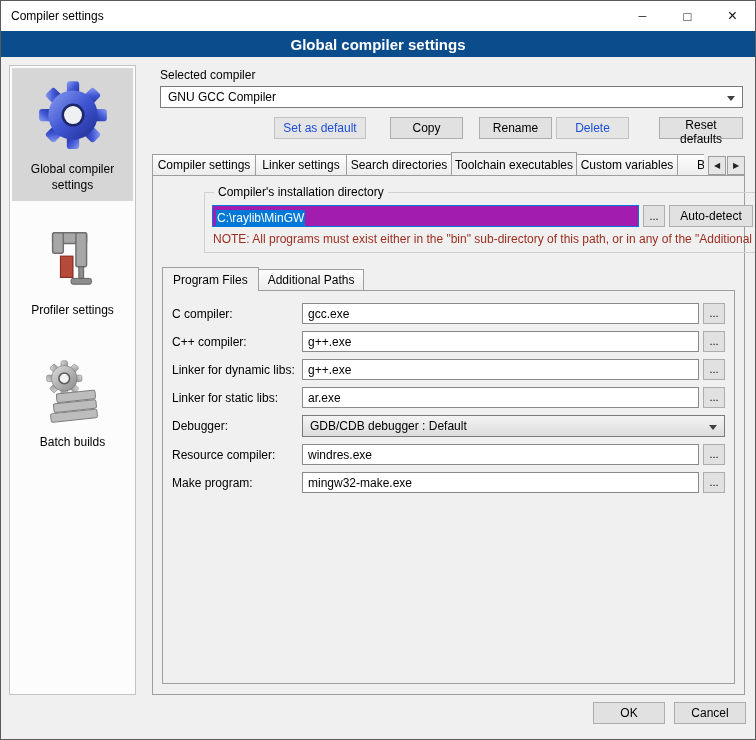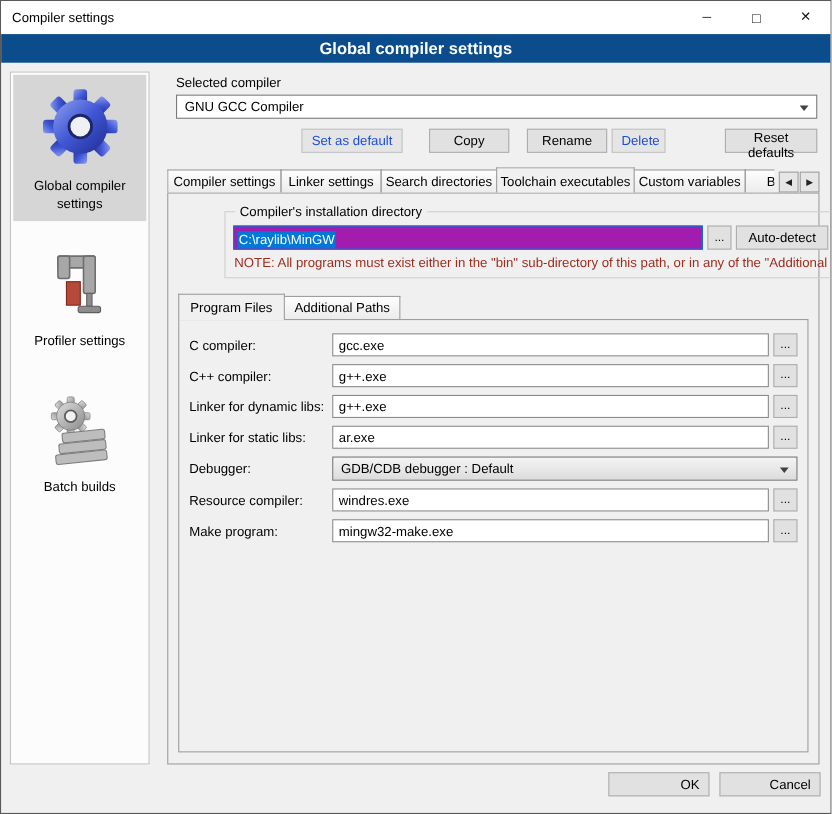--- a/index.html
+++ b/index.html
@@ -37,21 +37,21 @@
   .combo{position:relative;height:22px;border:1px solid #7a7a7a;background:#fff;display:flex;align-items:center;padding:0 22px 0 7px;white-space:nowrap;overflow:hidden;}
   .combo .combo-arrow{position:absolute;right:7px;top:9px;width:0;height:0;border-left:4px solid transparent;border-right:4px solid transparent;border-top:5px solid #404040;}
   .top-combo{margin:0 2px 0 8px;}
 
   .btn{height:22px;background:#e1e1e1;border:1px solid #adadad;font-family:inherit;font-size:12px;padding:0 8px;color:#000;}
   .btn.disabled{color:#1d4ed8;background:#e5e5e5;border-color:#c2c2c2;}
   .btn-row{display:flex;align-items:center;margin:9px 2px 0 8px;}
   .b-setdef{width:92px;margin-left:114px;}
   .b-copy{width:73px;margin-left:24px;}
   .b-rename{width:73px;margin-left:16px;}
-  .b-delete{width:49px;margin-left:4px;}
+  .b-delete{width:73px;margin-left:4px;}
   .b-reset{width:84px;margin-left:auto;}
 
   
   .tabstrip{display:flex;align-items:flex-end;margin-top:13px;position:relative;z-index:2;}
   .tabs-viewport{flex:1;min-width:0;display:flex;align-items:flex-end;overflow:hidden;}
   .tab{flex:0 0 auto;white-space:nowrap;overflow:hidden;text-align:center;padding:3px 2px;border:1px solid #9e9e9e;border-bottom:none;background:linear-gradient(#fdfdfd,#ececec);margin-right:-1px;}
   .tab.active{background:#f0f0f0;padding:5px 2px 4px;position:relative;z-index:3;margin-bottom:-1px;}
   .w-ts{width:104px;} .w-ls{width:92px;} .w-sd{width:106px;} .w-te{width:126px;} .w-cv{width:102px;} .w-bo{width:60px;}
   .tab-scrollers{flex:0 0 auto;display:flex;padding-left:3px;}
   .scroll-btn{width:18px;height:19px;display:flex;align-items:center;justify-content:center;font-size:8px;color:#222;background:#e6e6e6;border:1px solid #9e9e9e;margin-left:1px;}
@@ -73,21 +73,21 @@
   .subtab.active{background:#f0f0f0;padding:5px 10px 4px;position:relative;z-index:3;margin-bottom:-1px;}
   .sub-panel{flex:1;border:1px solid #9e9e9e;background:#f0f0f0;padding:12px 9px 0 9px;display:flex;flex-direction:column;min-height:0;}
 
   
   .form-row{display:flex;align-items:center;margin-bottom:7px;}
   .f-label{width:130px;flex:0 0 auto;}
   .textfield{flex:1;height:21px;border:1px solid #8a8a8a;background:#fff;font-family:inherit;font-size:12px;padding:0 5px;min-width:0;}
   .form-row .mini-btn{margin-left:4px;width:22px;height:21px;}
   .combo.gray{flex:1;height:22px;background:linear-gradient(#f4f4f4,#dcdcdc);}
 
-  .footer .btn{width:92px;text-align:right;}
+  .footer .btn{width:72px;}
 </style>
 </head>
 <body>
 
 <div class="window">
 
   <div class="titlebar">
     <div class="title-text">Compiler settings</div>
     <div class="win-btn minimize">
         <span>─</span>

